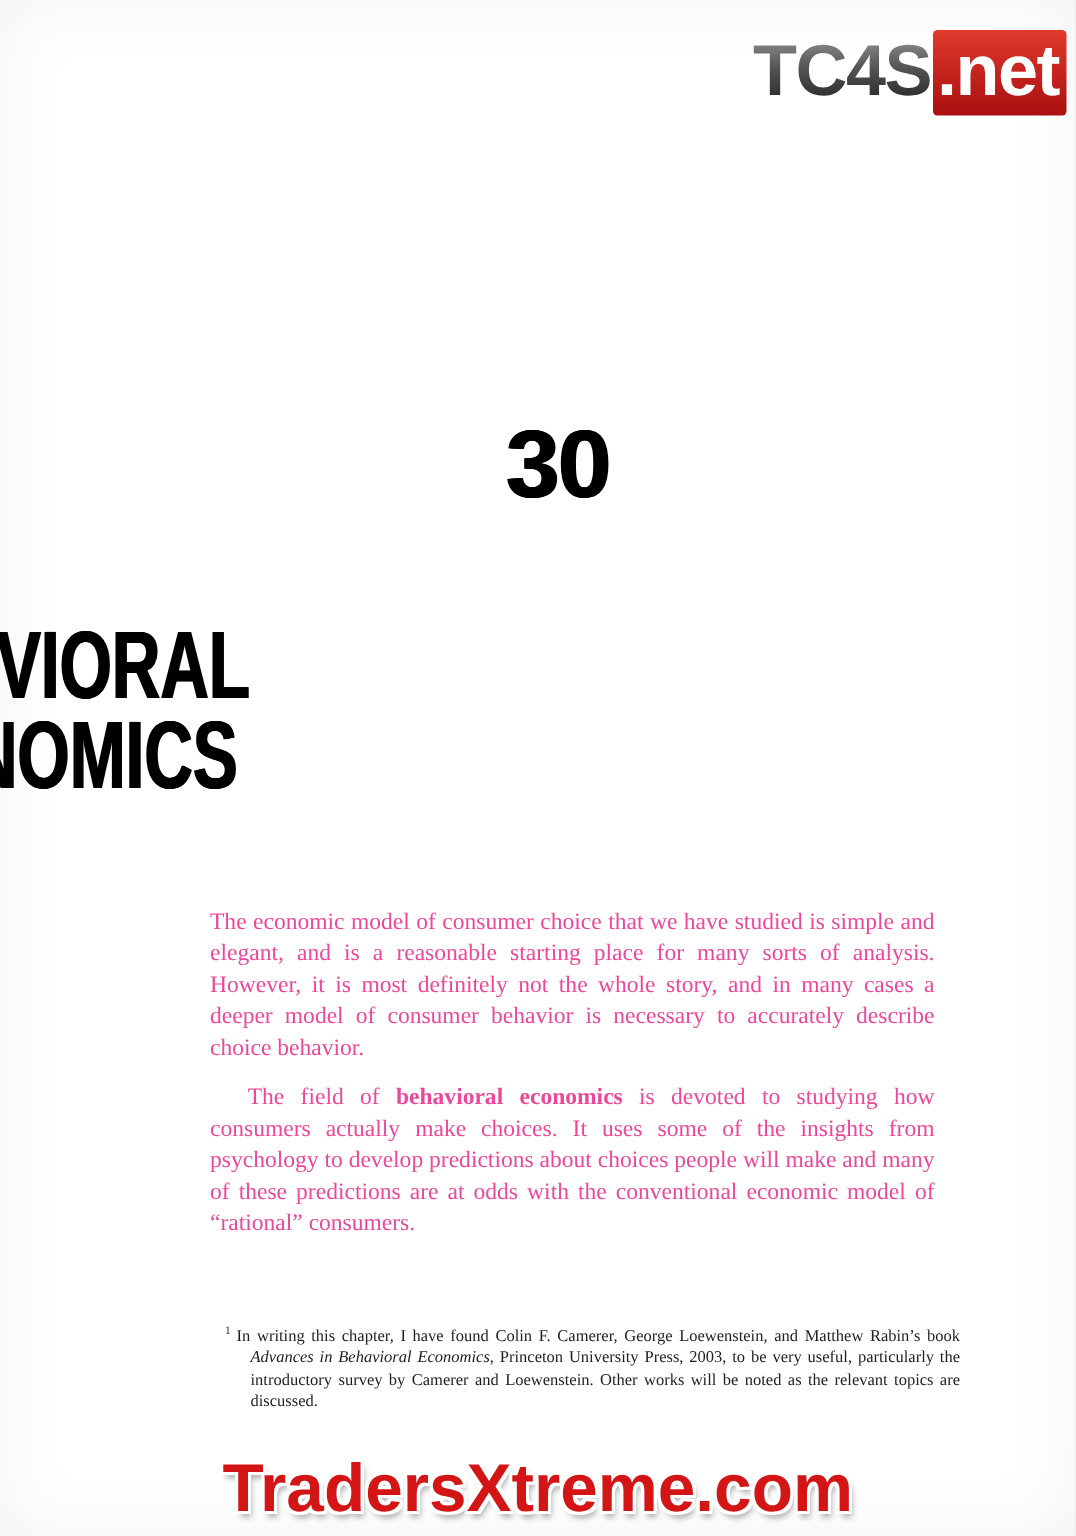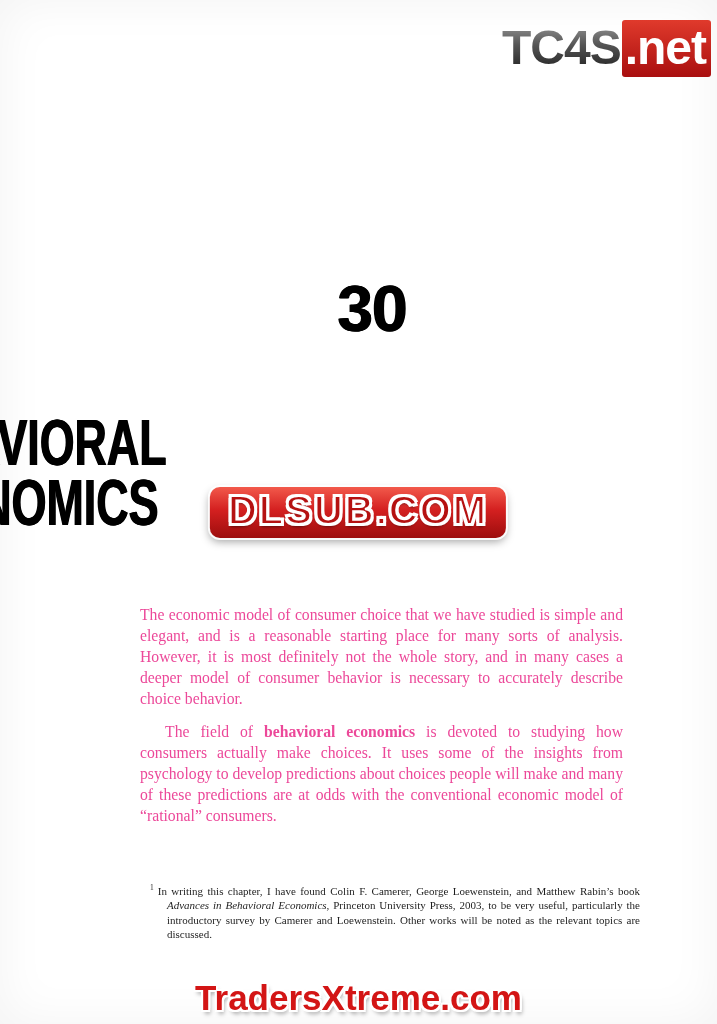--- a/index.html
+++ b/index.html
@@ -169,21 +169,21 @@
   }
 
   
   .wm-bottom {
     position: absolute;
     bottom: 6px;
     left: 50%;
     transform: translateX(-50%);
     font-family: "Liberation Sans", sans-serif;
     font-weight: 700;
-    font-size: 35px;
+    font-size: 45px;
     letter-spacing: 0px;
     color: #d31515;
     white-space: nowrap;
     text-shadow:
       -2px -2px 0 #fff, 2px -2px 0 #fff, -2px 2px 0 #fff, 2px 2px 0 #fff,
       -2px 0 0 #fff, 2px 0 0 #fff, 0 -2px 0 #fff, 0 2px 0 #fff,
       2px 4px 4px rgba(0,0,0,0.35);
   }
 </style>
 </head>
@@ -197,23 +197,20 @@
 
   <div class="chapter-block">
     <span class="chapter-num">30</span>
   </div>
 
   <div class="title-block">
     <div class="title-line"><span class="condense">BEHAVIORAL</span></div>
     <div class="title-line"><span class="condense">ECONOMICS</span></div>
   </div>
 
-  <div class="dlsub-badge">
-    <span class="dlsub-text">DLSUB.COM</span>
-  </div>
 
   <div class="body-text">
     <p class="para"><span>The economic model of consumer choice that we have studied is simple and elegant, and is a reasonable starting place for many sorts of analysis. However, it is most definitely not the whole story, and in many cases a deeper model of consumer behavior is necessary to accurately describe choice behavior.</span></p>
     <p class="para indent"><span>The field of </span><b>behavioral economics</b><span> is devoted to studying how consumers actually make choices. It uses some of the insights from psychology to develop predictions about choices people will make and many of these predictions are at odds with the conventional economic model of “rational” consumers.</span></p>
   </div>
 
   <div class="footnote">
     <sup>1</sup><span><span>In writing this chapter, I have found Colin F. Camerer, George Loewenstein, and Matthew Rabin’s book </span><i>Advances in Behavioral Economics</i><span>, Princeton University Press, 2003, to be very useful, particularly the introductory survey by Camerer and Loewenstein. Other works will be noted as the relevant topics are discussed.</span></span>
   </div>
 

